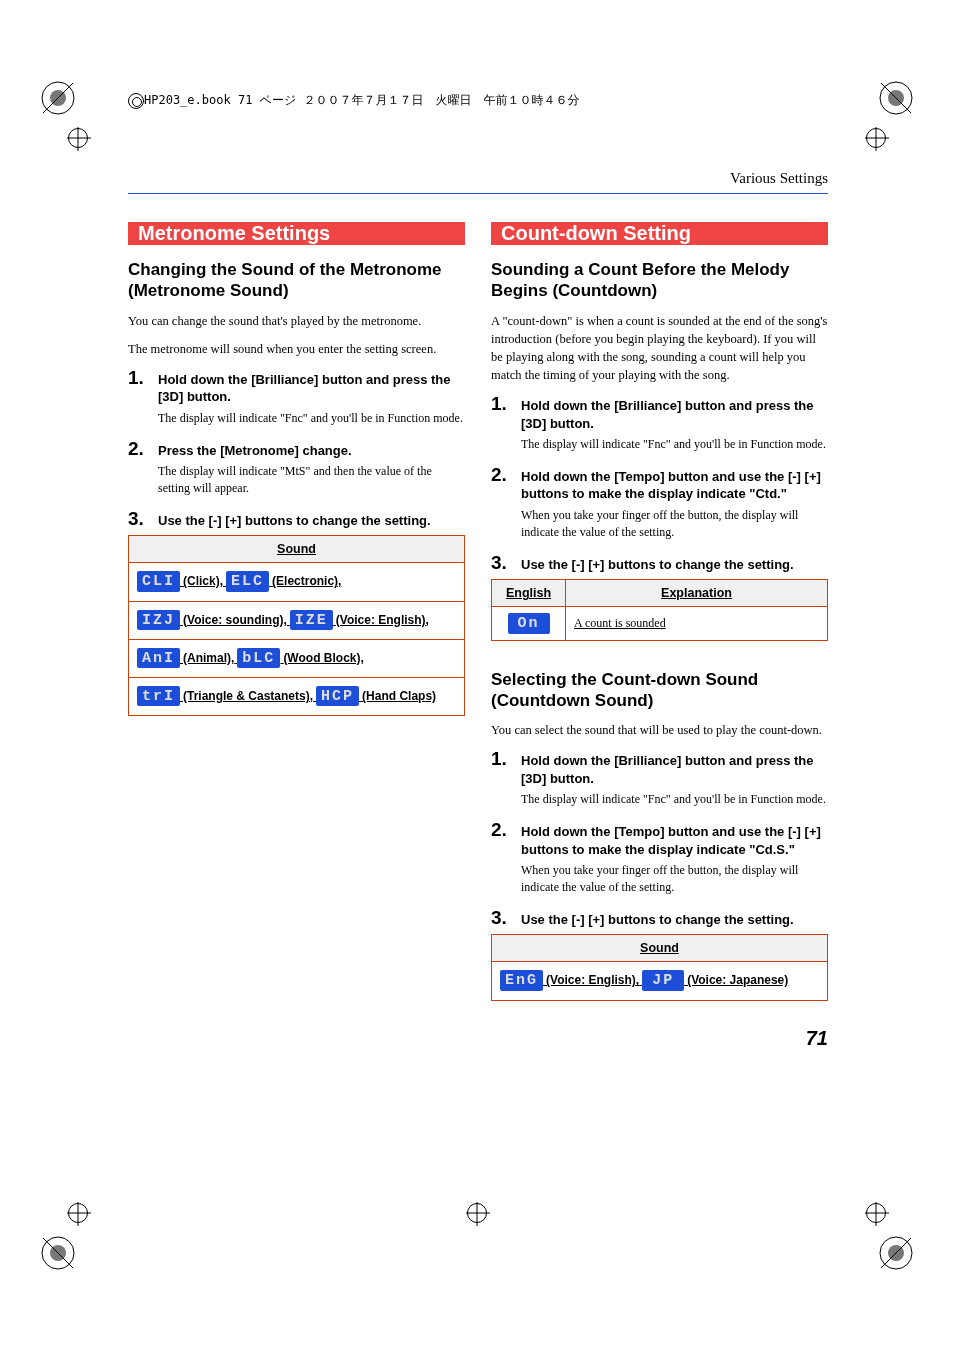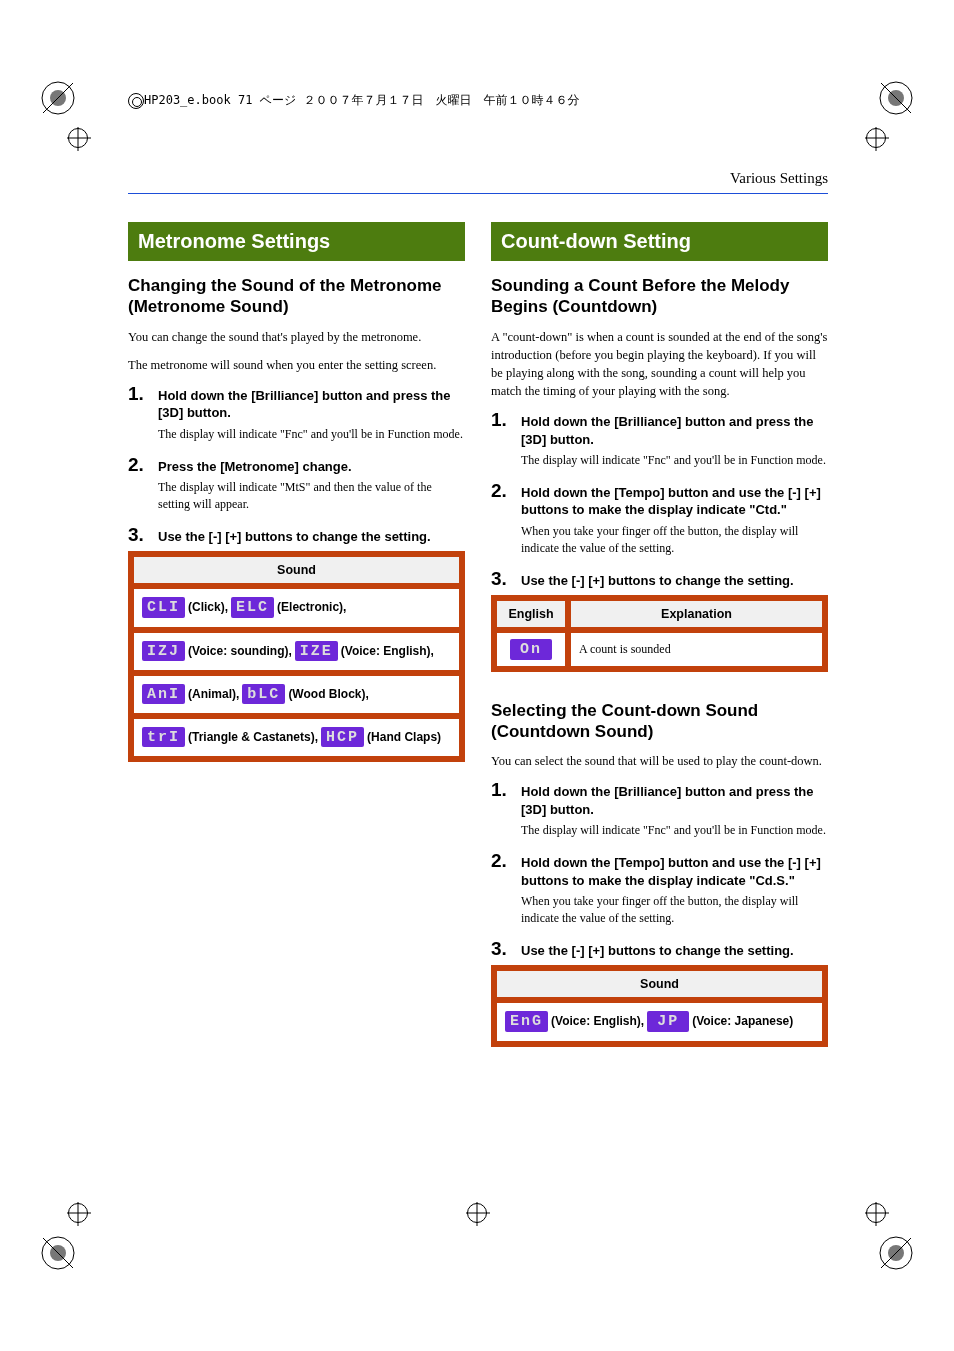--- a/index.html
+++ b/index.html
@@ -67,26 +67,26 @@
     border-bottom: 1px solid #1d4ed8;
     margin-bottom: 28px;
   }
   .columns {
     display: flex;
     gap: 26px;
   }
   .col { flex: 1; min-width: 0; }
 
   .section-bar {
-    background: #4d7c0f;
+    background: #ef4444;
     color: #fff;
     font-family: Arial, Helvetica, sans-serif;
     font-weight: bold;
     font-size: 20px;
-    padding: 8px 10px;
+    padding: 0 10px;
     margin-bottom: 14px;
   }
   .subhead {
     font-family: Arial, Helvetica, sans-serif;
     font-weight: bold;
     font-size: 17px;
     line-height: 1.25;
     margin: 8px 0 10px;
   }
   .body-text {
@@ -118,38 +118,39 @@
     line-height: 1.4;
     margin: 2px 0 12px 30px;
   }
 
   table.simple {
     width: 100%;
     border-collapse: collapse;
     margin-top: 6px;
   }
   table.simple th, table.simple td {
-    border: 6px solid #c2410c;
+    border: 1px solid #c2410c;
     padding: 6px 8px;
     font-size: 12px;
     vertical-align: middle;
+    text-decoration: underline;
   }
   table.simple th {
     background: #f0f0f0;
     font-family: Arial, Helvetica, sans-serif;
     font-weight: bold;
     text-align: center;
     font-size: 12.5px;
   }
   table.simple td { text-align: left; }
   table.simple td.setting-cell { text-align: center; width: 74px; }
 
   .lcd {
     display: inline-block;
-    background: #6d28d9;
+    background: #1d4ed8;
     color: #ddd;
     font-family: 'Courier New', monospace;
     font-size: 15px;
     letter-spacing: 2px;
     padding: 1px 5px 0;
     border-radius: 2px;
     line-height: 1.3;
     font-weight: bold;
     text-align: center;
     min-width: 42px;
@@ -352,15 +353,16 @@
               <td class="sound-row">
             <span class="lcd">EnG</span>
             <span class="lbl-item">(Voice: English),</span>
             <span class="lcd"> JP</span>
             <span class="lbl-item">(Voice: Japanese)</span>
           </td>
             </tr>
         </tbody>
       </table>
 
+      <div class="page-num">71</div>
     </div>
   </div>
 </div>
 
 </body></html>

